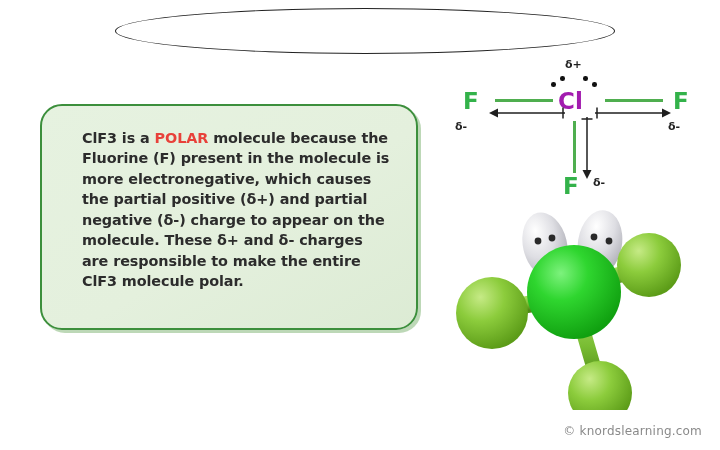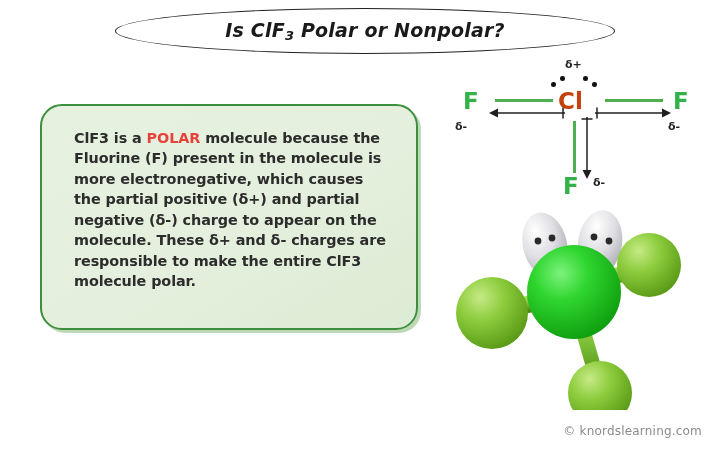--- a/index.html
+++ b/index.html
@@ -56,21 +56,21 @@
     position: absolute;
     left: 40px;
     top: 104px;
     width: 378px;
     height: 226px;
     box-sizing: border-box;
     border: 2.4px solid #3c8f3c;
     border-radius: 22px;
     background: linear-gradient(to bottom right, #e6f2e0 0%, #e4f0dd 55%, #dcebd4 100%);
     box-shadow: 3px 3px 0 0 rgba(108,168,96,0.45);
-    padding: 22px 26px 18px 32px;
+    padding: 22px 26px 18px 40px;
   }
   #explanation-text {
     margin: 0;
     font-family: "DejaVu Sans", sans-serif;
     font-size: 14.4px;
     font-weight: bold;
     line-height: 1.42;
     color: #2c2c2c;
     letter-spacing: -0.1px;
   }
@@ -89,21 +89,21 @@
   .atom-label {
     position: absolute;
     font-family: "DejaVu Sans", sans-serif;
     font-size: 23px;
     font-weight: bold;
     color: #33b24a;
     line-height: 1;
   }
   #atom-f-left  { left: 8px;   top: 35px; }
   #atom-f-right { left: 218px; top: 35px; }
-  #atom-cl      { left: 103px; top: 35px; color: #c2410c; }
+  #atom-cl      { left: 103px; top: 35px; color: #a21caf; }
   #atom-f-bottom{ left: 108px; top: 120px; }
 
   .delta-label {
     position: absolute;
     font-family: "DejaVu Sans", sans-serif;
     font-size: 11px;
     font-weight: bold;
     color: #1f1f1f;
     line-height: 1;
   }
@@ -156,23 +156,20 @@
     font-size: 12px;
     color: #8a8a8a;
     letter-spacing: 0.2px;
   }
 </style>
 </head>
 <body>
 
 <div id="title-banner">
   <div id="title-ellipse"></div>
-  <div id="title-text">
-    <span>Is ClF</span><span class="sub">3</span><span> Polar or Nonpolar?</span>
-  </div>
 </div>
 
 <div id="explanation-box">
   <p id="explanation-text"><span>ClF3 is a </span><span class="polar-highlight">POLAR</span><span> molecule because the Fluorine (F) present in the molecule is more electronegative, which causes the partial positive (δ+) and partial negative (δ-) charge to appear on the molecule. These δ+ and δ- charges are responsible to make the entire ClF3 molecule polar.</span></p>
 </div>
 
 <div id="lewis-structure">
 
   <span class="atom-label" id="atom-f-left">F</span>
   <span class="atom-label" id="atom-cl">Cl</span>

